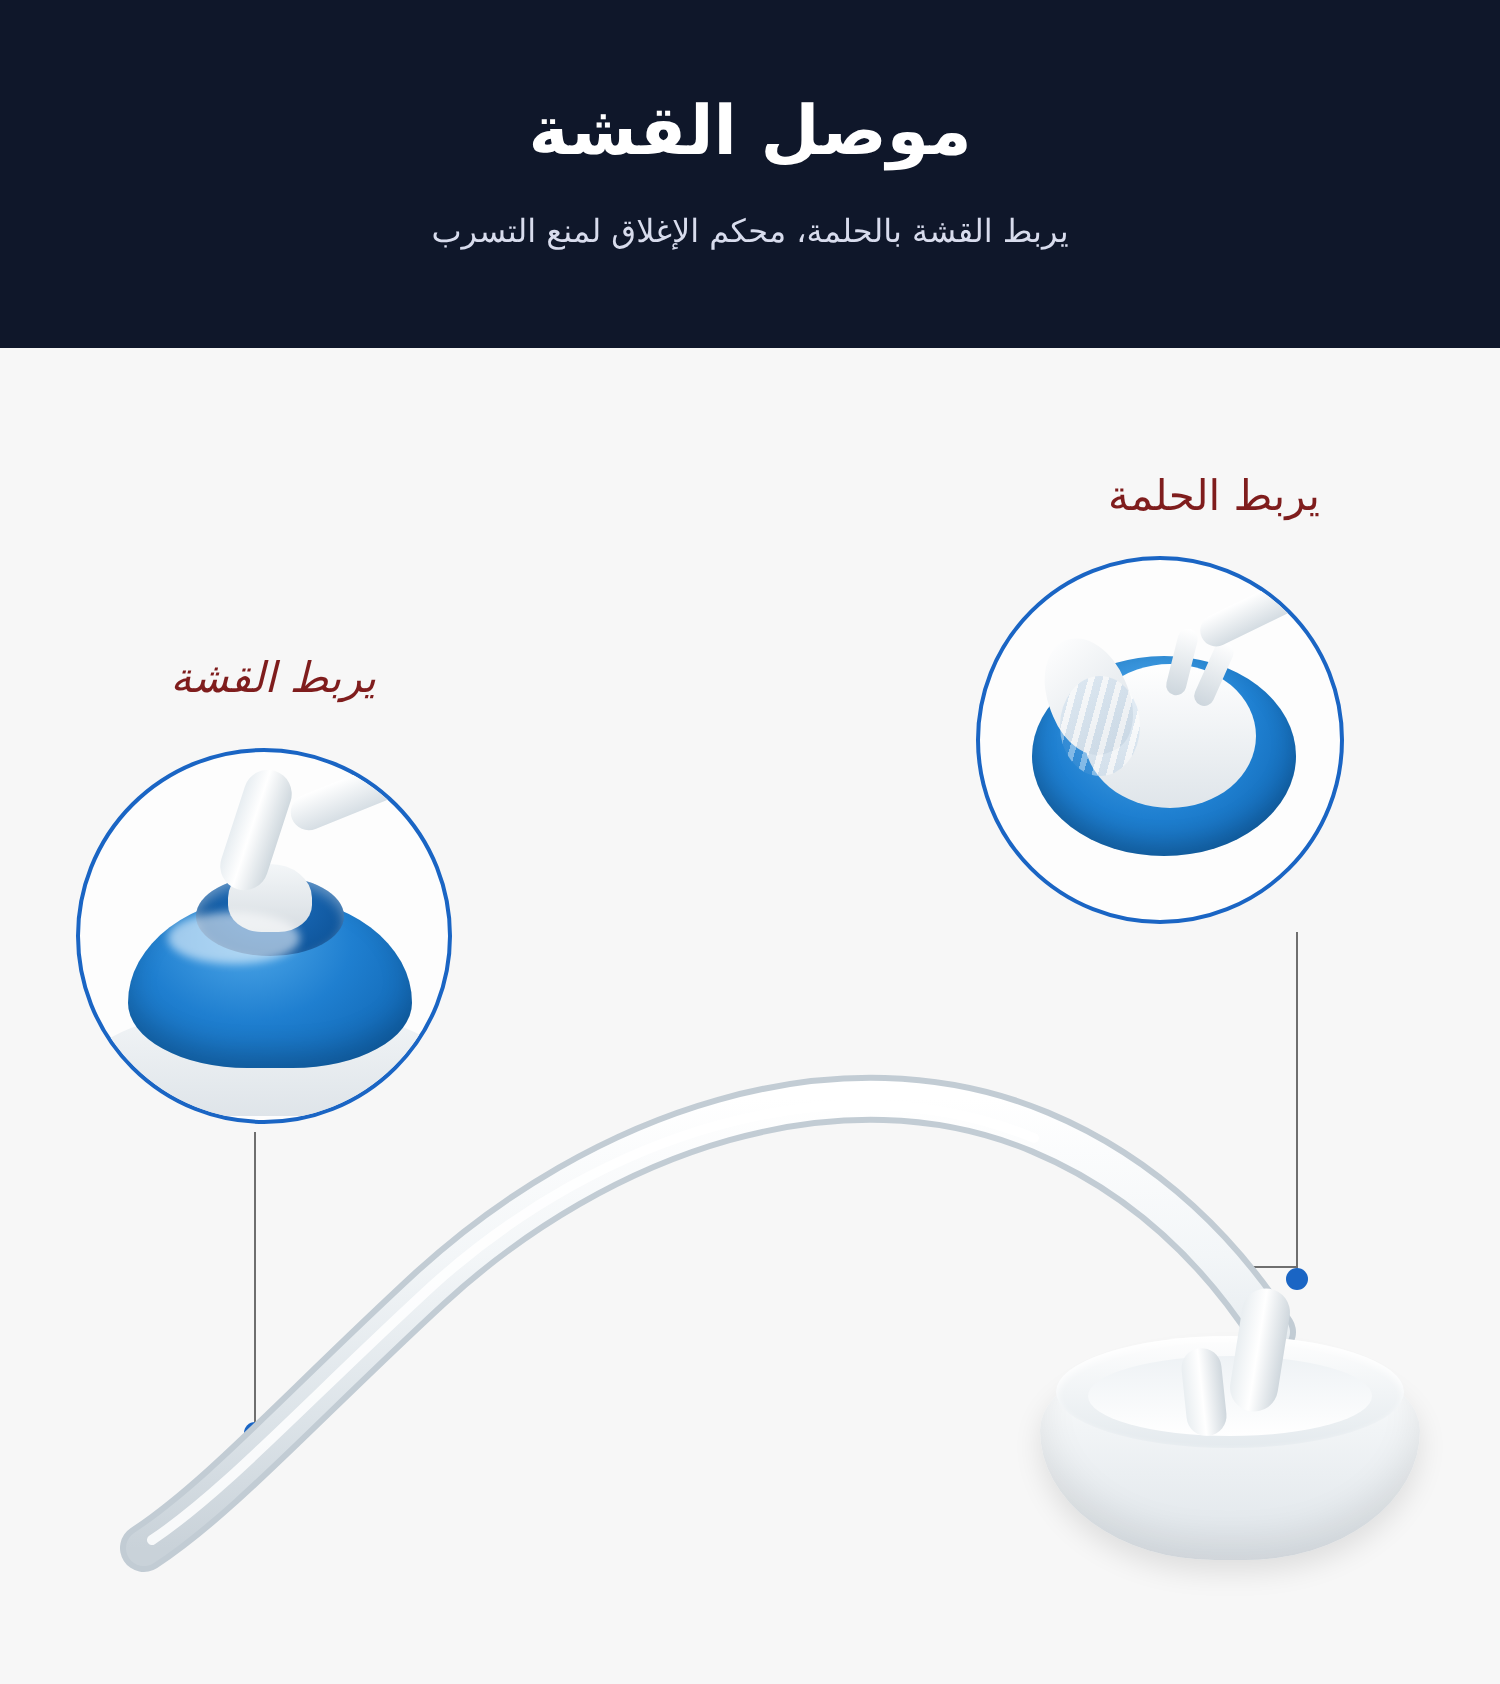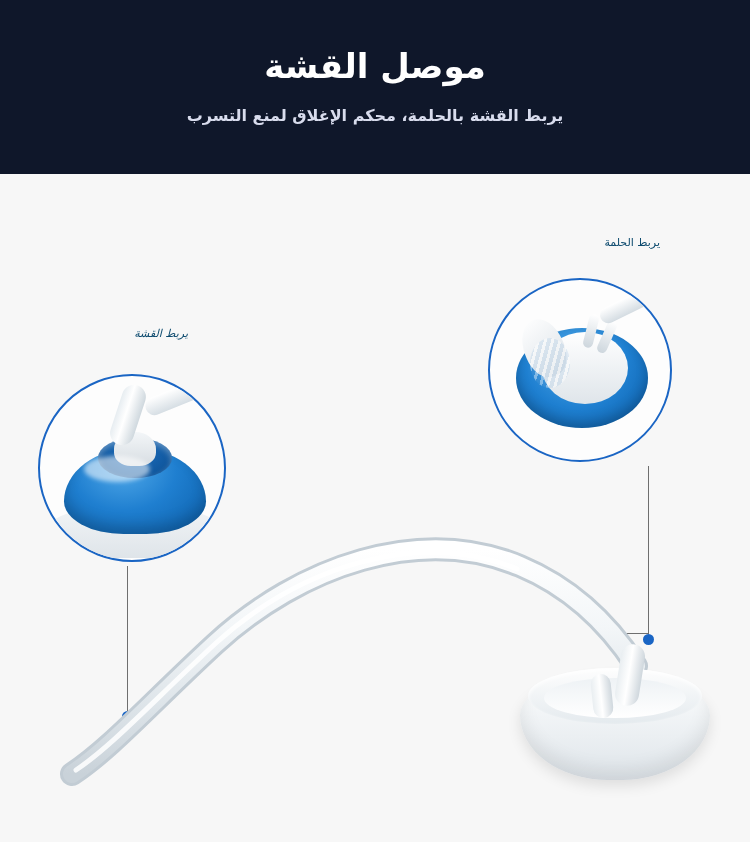--- a/index.html
+++ b/index.html
@@ -35,40 +35,40 @@
     font-weight: bold;
     letter-spacing: 1px;
     line-height: 1.2;
     direction: rtl;
     text-align: center;
     margin-bottom: 18px;
   }
   .banner-sub {
     color: #d8dced;
     font-size: 16px;
-    font-weight: bold;
+    font-weight: normal;
     direction: rtl;
     text-align: center;
     line-height: 1.4;
   }
 
   
   .photo {
     position: absolute;
     top: 174px; left: 0;
     width: 750px;
     height: 668px;
     background: #f7f7f7;
     overflow: hidden;
   }
 
   .callout-label {
     position: absolute;
-    color: #0c4a6e;
-    font-size: 11px;
+    color: #7f1d1d;
+    font-size: 21px;
     direction: rtl;
     white-space: nowrap;
   }
   .label-straw { top: 153px; right: 562px; font-style: italic; }
   .label-nipple { top: 62px; right: 90px; }
 
   .dot {
     position: absolute;
     width: 11px; height: 11px;
     border-radius: 50%;

